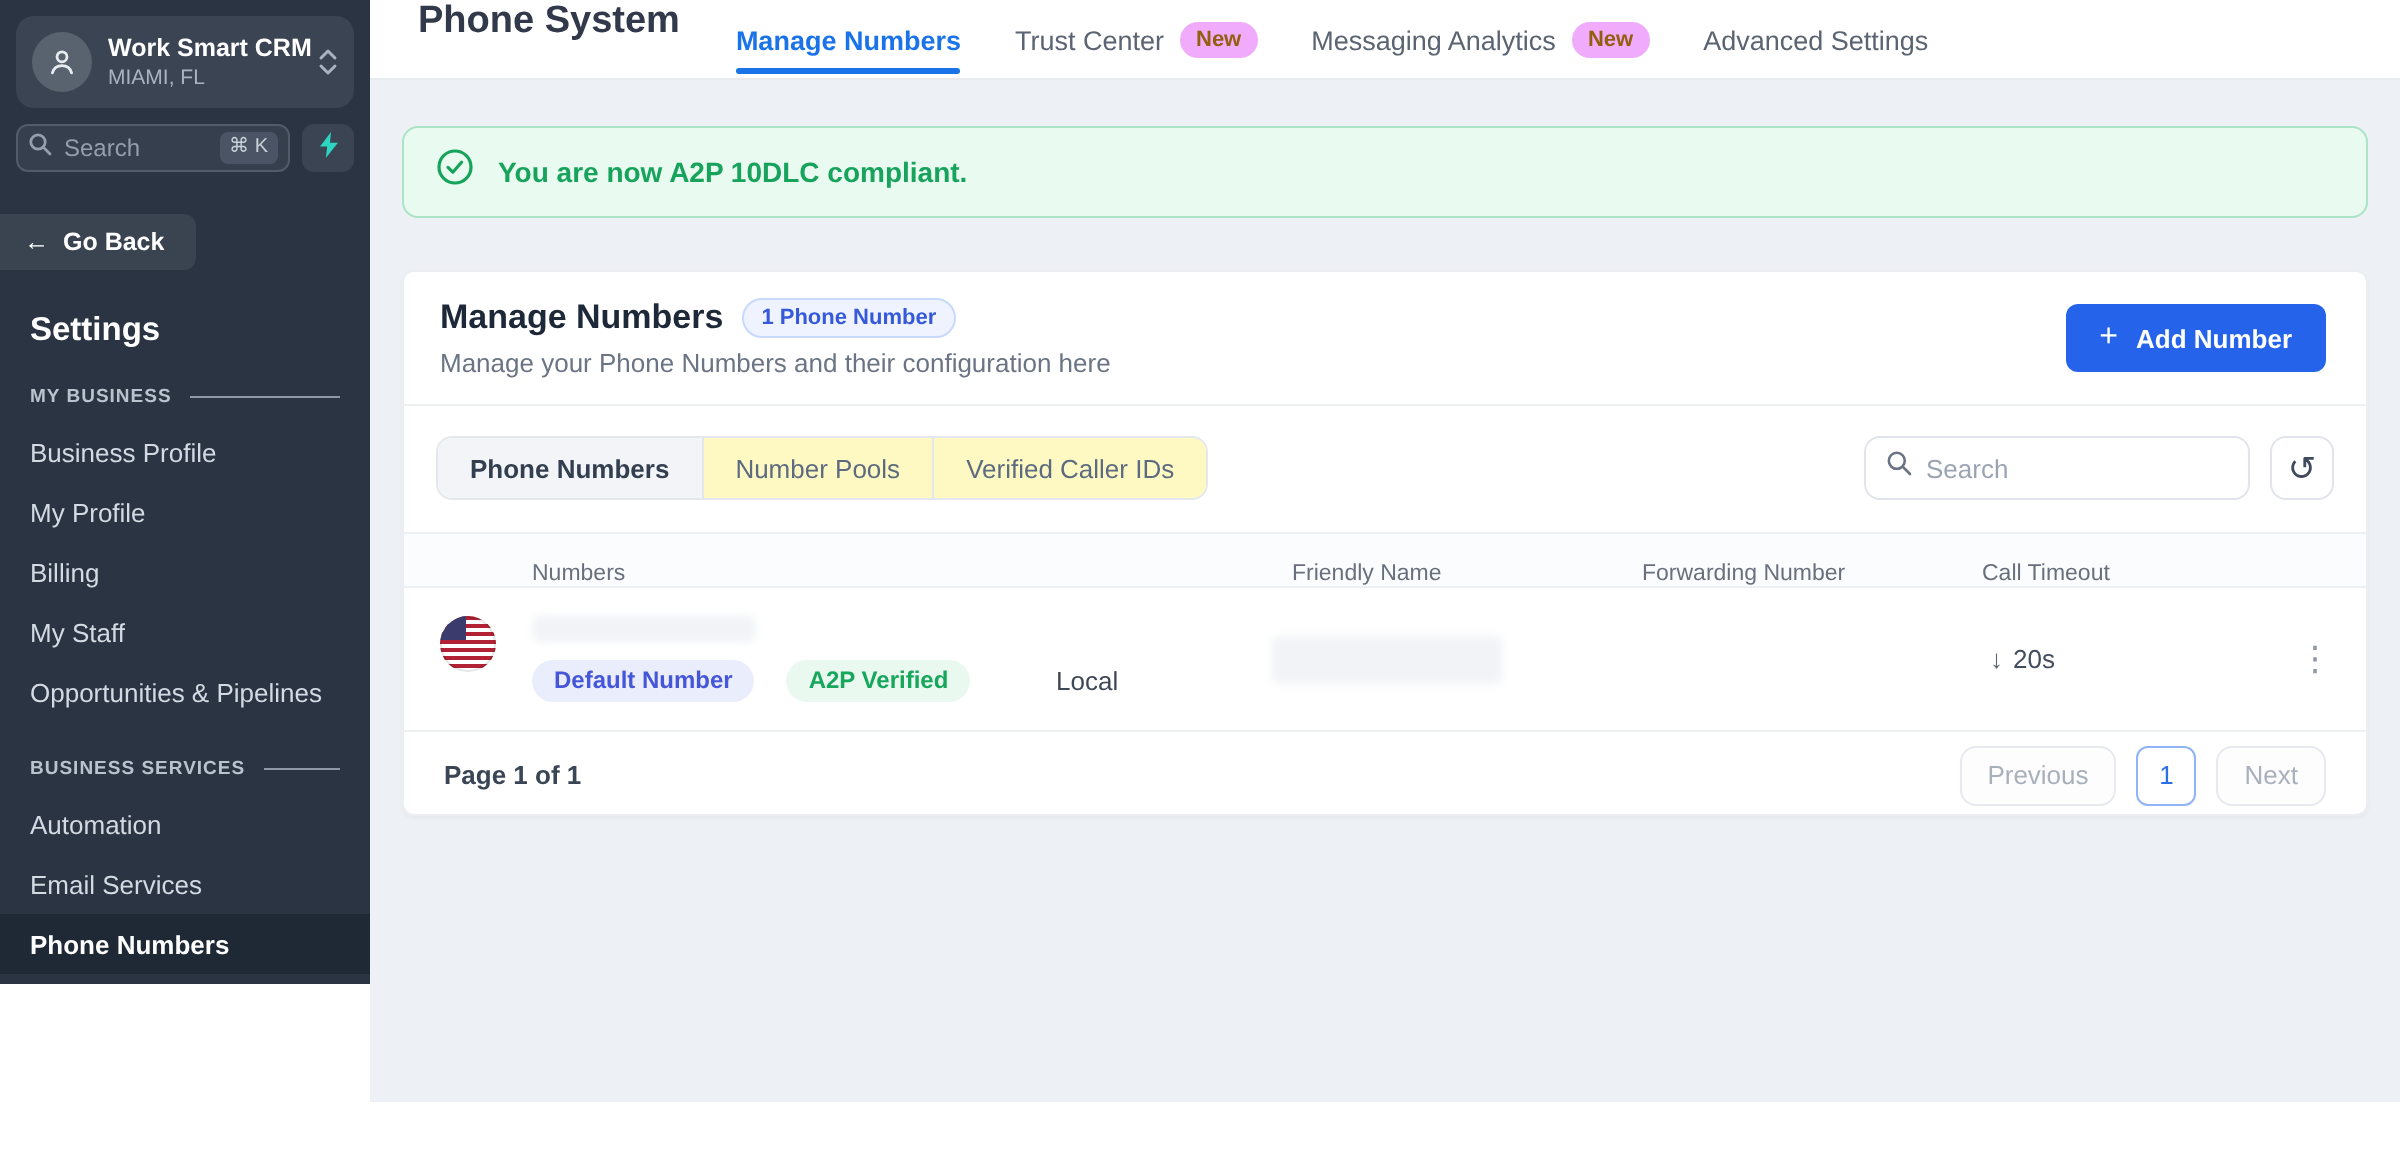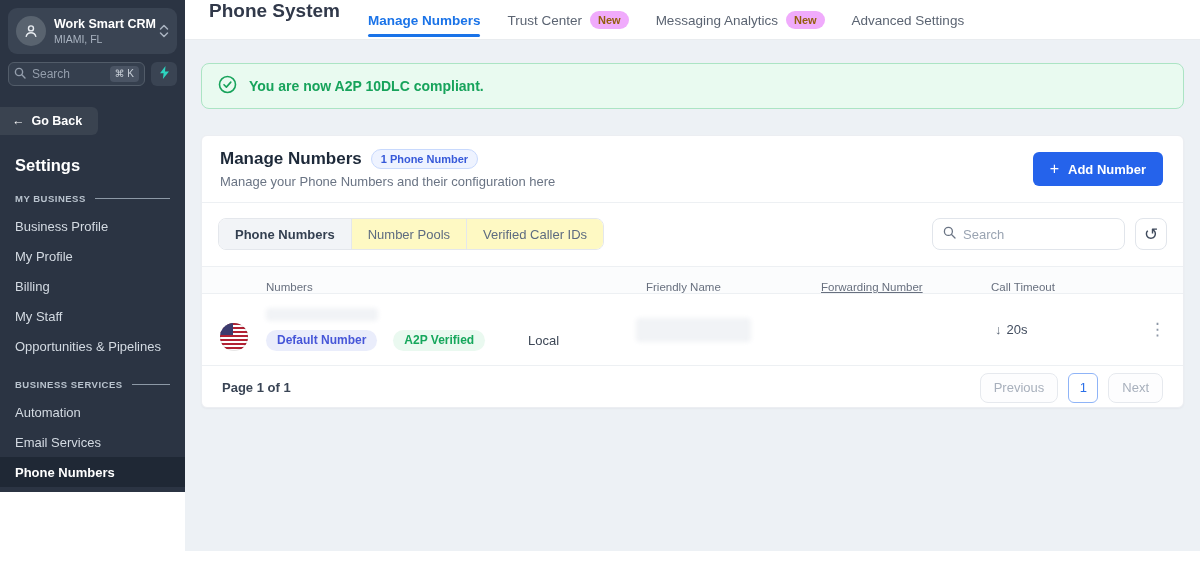--- a/index.html
+++ b/index.html
@@ -149,27 +149,27 @@
     width:32px; height:32px; border:1px solid #E1E5EB; border-radius:8px;
     background:#FFFFFF; display:flex; align-items:center; justify-content:center;
     font-size:17px; color:#3F4A5C; line-height:1; font-family:inherit;
   }
 
   .thead {
     margin-top:16px; height:28px; background:#FBFCFD;
     border-top:1px solid #EDF0F3; border-bottom:1px solid #EDF0F3;
     display:flex; align-items:flex-end; font-size:11.5px; color:#68707F;
   }
-  .c1 { flex:0 0 426px; } .c2 { flex:0 0 175px; } .c3 { flex:0 0 170px;text-decoration:underline; }
+  .c1 { flex:0 0 426px; } .c2 { flex:0 0 175px; } .c3 { flex:0 0 170px; }
   .c4 { flex:0 0 170px; } .c5 { flex:1; }
   .thead .c1 { padding-left:64px; }
   .thead .c2, .thead .c3, .thead .c4 { padding-left:18px; }
 
   .trow { height:72px; border-bottom:1px solid #EDF0F3; display:flex; align-items:center; }
-  .trow .c1 { display:flex; align-items:flex-end; padding-left:18px; position:relative; }
+  .trow .c1 { display:flex; align-items:flex-start; padding-left:18px; position:relative; }
 
   .flag {
     width:28px; height:28px; border-radius:50%; position:relative; overflow:hidden;
     background:repeating-linear-gradient(#B22234 0 2px, #FFFFFF 2px 4px);
     box-shadow:inset 0 0 0 1px rgba(0,0,0,.10); flex:0 0 28px;
   }
   .flag::before {
     content:""; position:absolute; left:0; top:0; width:13px; height:12px; background:#3C3B6E;
   }
   .num-stack { margin-left:18px; }

